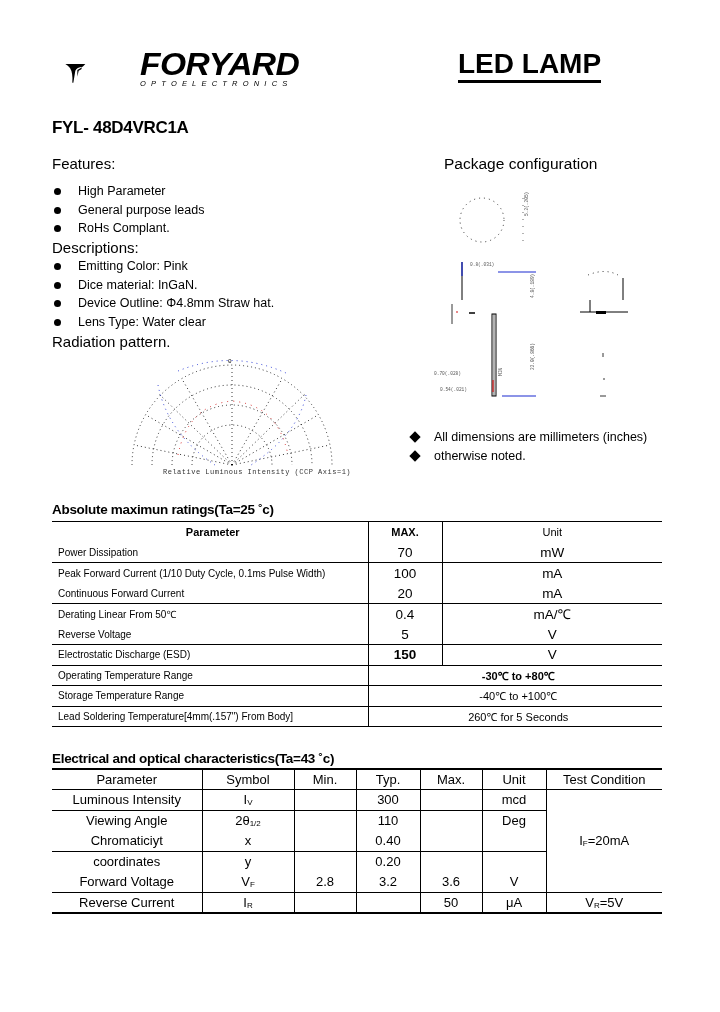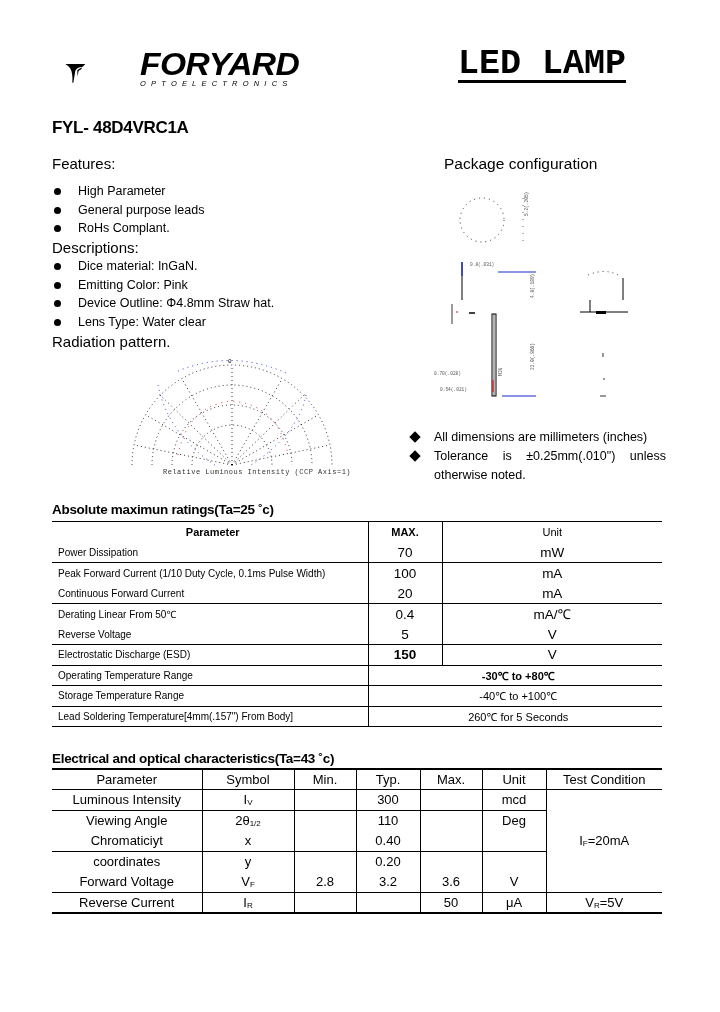--- a/index.html
+++ b/index.html
@@ -4,21 +4,21 @@
 <style>
   * { box-sizing: border-box; margin: 0; padding: 0; }
   html, body { width: 720px; height: 1012px; background: #ffffff; overflow: hidden; }
   body { position: relative; font-family: "Liberation Sans", sans-serif; color: #000; }
   .abs { position: absolute; }
 
   
   .logo { left: 62px; top: 42px; width: 240px; height: 62px; }
   .brand-name { left: 140px; top: 46px; font-size: 32px; font-weight: bold; font-style: italic; letter-spacing: -0.5px; transform: scaleX(1.05); transform-origin: left; }
   .brand-sub { left: 140px; top: 79px; font-size: 7.5px; font-style: italic; letter-spacing: 5.2px; }
-  .doc-title { left: 458px; top: 49px; font-family: Liberation Mono, monospace; font-size: 35px; font-weight: bold; border-bottom: 3px solid #000; line-height: 30px; padding-bottom: 1px; }
+  .doc-title { left: 458px; top: 49px; font-family: Liberation Sans, sans-serif; font-size: 28px; font-weight: bold; border-bottom: 3px solid #000; line-height: 30px; padding-bottom: 1px; }
   .part-no { left: 52px; top: 118px; font-size: 17px; font-weight: bold; letter-spacing: -0.3px; }
 
   
   .sec-head { font-size: 15px; }
   .bullet-list { list-style: none; }
   .bullet-list li { position: relative; padding-left: 26px; font-size: 12.5px; height: 18.7px; line-height: 18.7px; }
   .bullet-list li .dot { position: absolute; left: 2px; top: 6px; width: 7px; height: 7px; border-radius: 50%; background: #000; }
 
   
   .radiation { left: 118px; top: 355px; width: 228px; height: 130px; }
@@ -66,22 +66,22 @@
 <div class="abs part-no">FYL- 48D4VRC1A</div>
 
 <div class="abs sec-head" style="left:52px;top:155px;">Features:</div>
 <ul class="abs bullet-list" style="left:52px;top:182px;">
   <li><span class="dot"></span><span>High Parameter</span></li>
   <li><span class="dot"></span><span>General purpose leads</span></li>
   <li><span class="dot"></span><span>RoHs Complant.</span></li>
 </ul>
 <div class="abs sec-head" style="left:52px;top:239px;">Descriptions:</div>
 <ul class="abs bullet-list" style="left:52px;top:257px;">
+  <li><span class="dot"></span><span>Emitting Color: Pink</span></li>
   <li><span class="dot"></span><span>Dice material: InGaN.</span></li>
-  <li><span class="dot"></span><span>Emitting Color: Pink</span></li>
   <li><span class="dot"></span><span>Device Outline: Φ4.8mm Straw hat.</span></li>
   <li><span class="dot"></span><span>Lens Type: Water clear</span></li>
 </ul>
 <div class="abs sec-head" style="left:52px;top:333px;">Radiation pattern.</div>
 
 <svg class="abs radiation" viewBox="0 0 228 130">
   <g fill="none" stroke="#000" stroke-width="0.8" stroke-dasharray="1 3">
     <path d="M14 110 A100 100 0 0 1 214 110"></path>
     <path d="M34 110 A80 80 0 0 1 194 110"></path>
     <path d="M54 110 A60 60 0 0 1 174 110"></path>
@@ -141,26 +141,20 @@
   </g>
 </svg>
 
 <div class="abs notes">
   <div class="note">
     <span class="diamond"></span>
     <span>All dimensions are millimeters (inches)</span>
   </div>
   <div class="note">
     <span class="diamond"></span>
-    <div class="j">
-      <span>Tolerance</span>
-      <span>is</span>
-      <span>±0.25mm(.010")</span>
-      <span>unless</span>
-    </div>
     <div>otherwise noted.</div>
   </div>
 </div>
 
 <div class="abs tbl-title" style="left:52px;top:502px;width:610px;">Absolute maximun ratings(Ta=25 ˚c)</div>
 <table class="amr bt">
   <tbody>
       <tr>
     <th class="col1 br">Parameter</th>
     <th class="col2 br c" style="font-size:11px;">MAX.</th>

